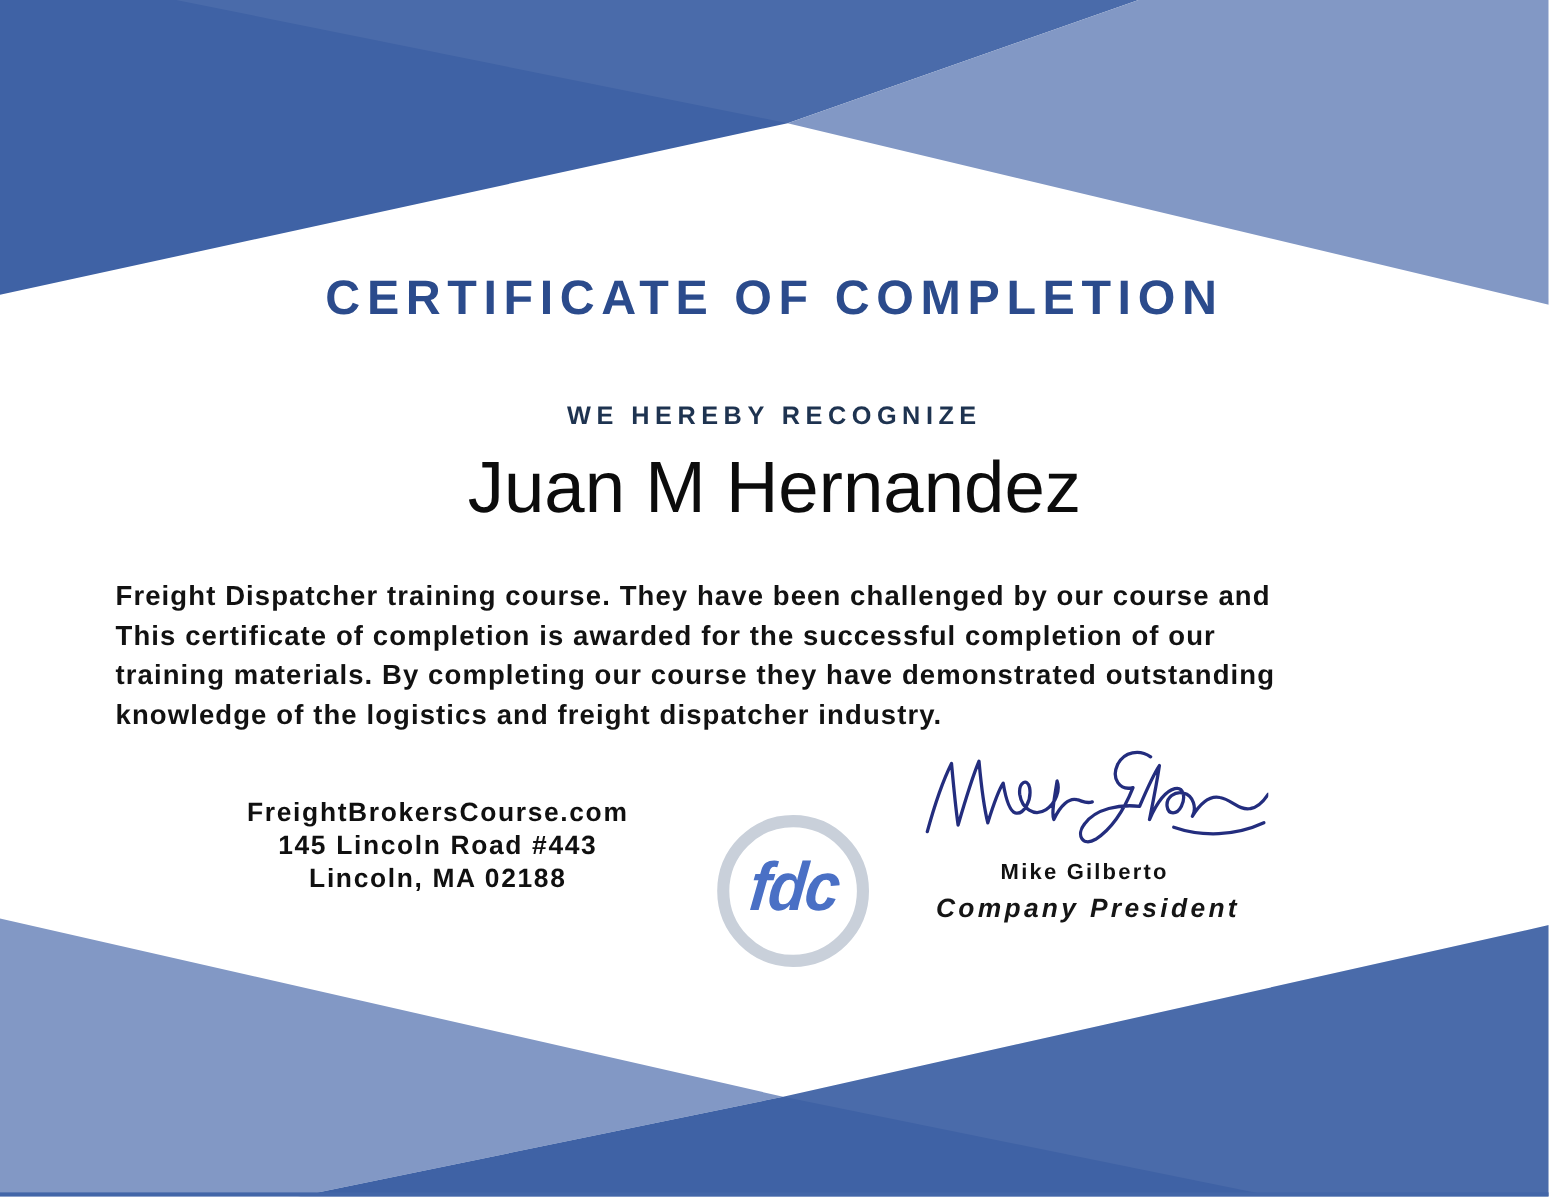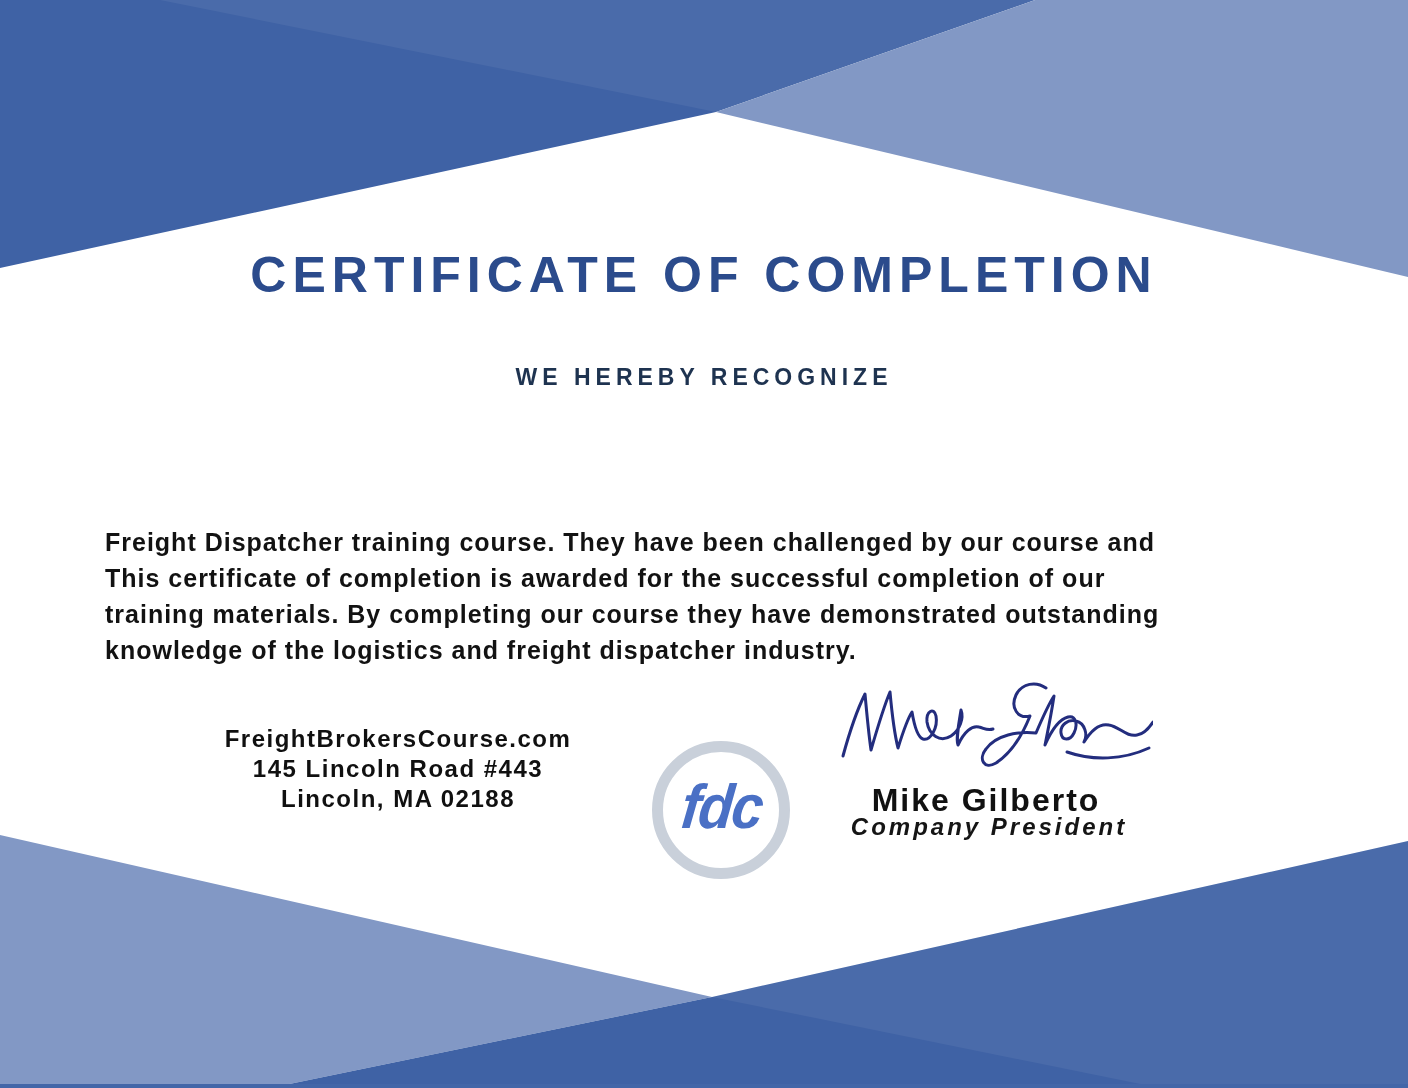--- a/index.html
+++ b/index.html
@@ -9,21 +9,21 @@
     background:#ffffff;
     overflow:hidden;
     font-family:"Liberation Sans", sans-serif;
     color:#141414;
   }
   .bg-shapes{position:absolute;left:0;top:0;width:1408px;height:1088px;display:block;}
   .abs{position:absolute;}
 
   .title{
     top:246px;left:50%;transform:translateX(-50%);
-    font-size:50px;font-weight:800;letter-spacing:6px;
+    font-size:44px;font-weight:800;letter-spacing:6px;
     white-space:nowrap;
   }
   .subtitle{
     top:342px;left:50%;transform:translateX(-50%);
     font-size:23px;font-weight:800;letter-spacing:5px;
     white-space:nowrap;
   }
   .recipient{
     top:406px;left:50%;transform:translateX(-50%);
     font-size:66px;font-weight:400;line-height:1.1;
@@ -47,21 +47,21 @@
   }
   .logo-text{
     font-size:62px;font-weight:800;font-style:italic;
     color:#4a70c5;letter-spacing:-2px;
     transform:skewX(-6deg) scaleX(0.92);
     padding-bottom:8px;
   }
   .signature-svg{top:678px;left:833px;width:320px;height:104px;}
   .signer-name{
     top:782px;left:986px;transform:translateX(-50%);
-    font-size:32px;font-weight:800;letter-spacing:2px;
+    font-size:20px;font-weight:800;letter-spacing:2px;
     color:#111111;white-space:nowrap;
   }
   .signer-title{
     top:813px;left:989px;transform:translateX(-50%);
     font-size:24px;font-weight:700;font-style:italic;letter-spacing:3px;
     color:#151515;white-space:nowrap;
   }
   .date{
     top:910px;left:720px;transform:translateX(-50%);
     font-size:30px;font-weight:400;color:#0e0e0e;white-space:nowrap;
@@ -89,20 +89,21 @@
 
     <polygon points="712,997 1408,841 1408,1088 1160,1088" fill="#ffffff" opacity="0.06"></polygon>
   </svg>
 
   <div class="bottom-strip abs"></div>
 
   <div class="title abs" style="color:#2b4b8c;">CERTIFICATE OF COMPLETION</div>
 
   <div class="subtitle abs" style="color:#1e3350;margin-top:22px;">WE HEREBY RECOGNIZE</div>
 
+  <div class="recipient abs">Juan M Hernandez</div>
 
   <div class="body-text abs">
     <div>Freight Dispatcher training course. They have been challenged by our course and</div>
     <div>This certificate of completion is awarded for the successful completion of our</div>
     <div>training materials. By completing our course they have demonstrated outstanding</div>
     <div>knowledge of the logistics and freight dispatcher industry.</div>
   </div>
 
   <div class="address abs">
     <div>FreightBrokersCourse.com</div>

